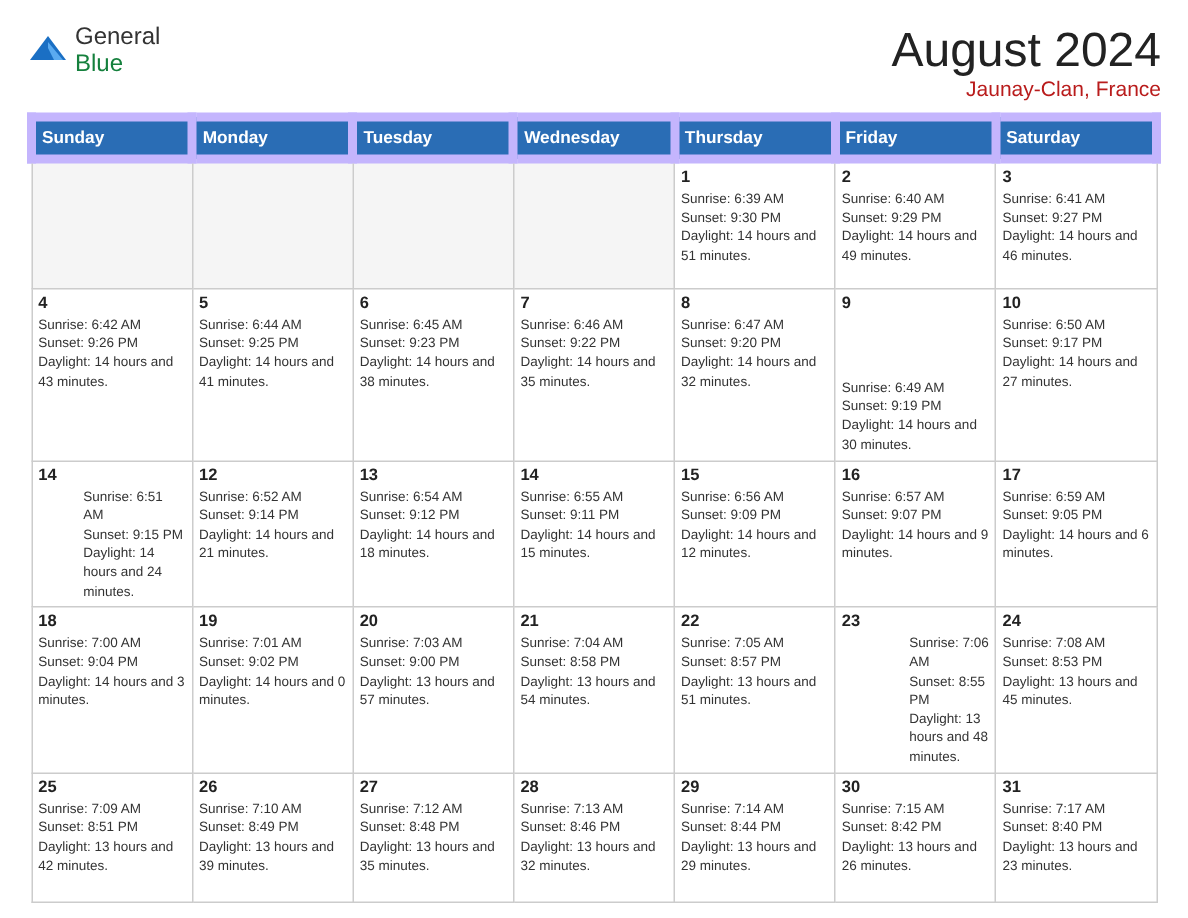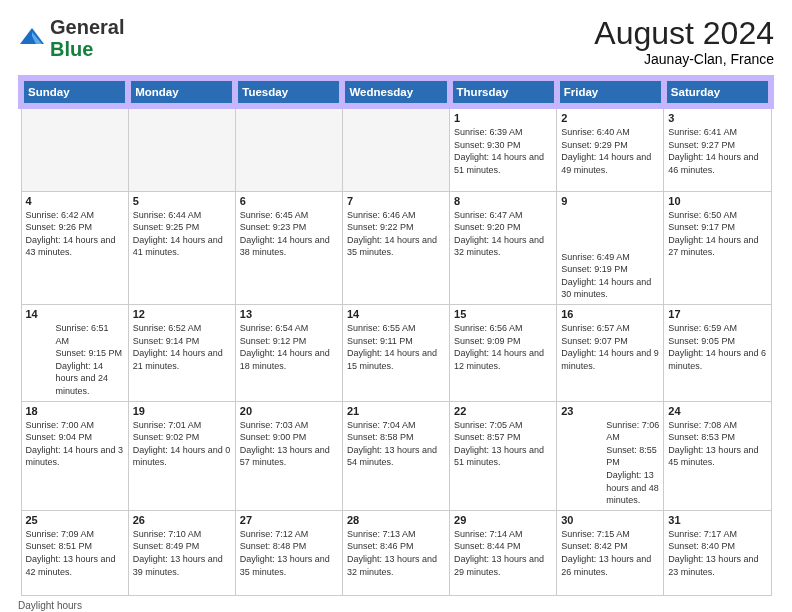--- a/index.html
+++ b/index.html
@@ -22,42 +22,42 @@
       justify-content: space-between;
       align-items: flex-start;
       margin-bottom: 8px;
     }
     .logo {
       display: flex;
       align-items: center;
       gap: 4px;
     }
     .logo-text {
-      font-size: 20px;
-      font-weight: bold;
+      font-size: 16px;
+      font-weight: normal;
       line-height: 1.1;
     }
     .logo-general { color: #333; }
     .logo-blue { color: #15803d; }
     .logo-icon {
       width: 28px;
       height: 28px;
     }
     .title-area {
       text-align: right;
     }
     .month-year {
       font-size: 32px;
       font-weight: normal;
       color: #222;
       line-height: 1.1;
     }
     .location {
       font-size: 14px;
-      color: #000000;
+      color: #b91c1c;
     }
     .calendar-table {
       width: 100%;
       border-collapse: collapse;
       flex: 1;
     }
     .calendar-table th {
       background-color: #2a6db5;
       color: #fff;
       font-size: 11.5px;
@@ -326,16 +326,13 @@
           <td>
             <span class="day-number">31</span>
             <div class="day-info" style="white-space: pre-line;">Sunrise: 7:17 AM
 Sunset: 8:40 PM
 Daylight: 13 hours and 23 minutes.</div>
           </td>
         </tr>
       </tbody>
   </table>
 
-  <div class="footer">
-    <span>Daylight hours</span>
-  </div>
 </div>
 
 </body></html>

